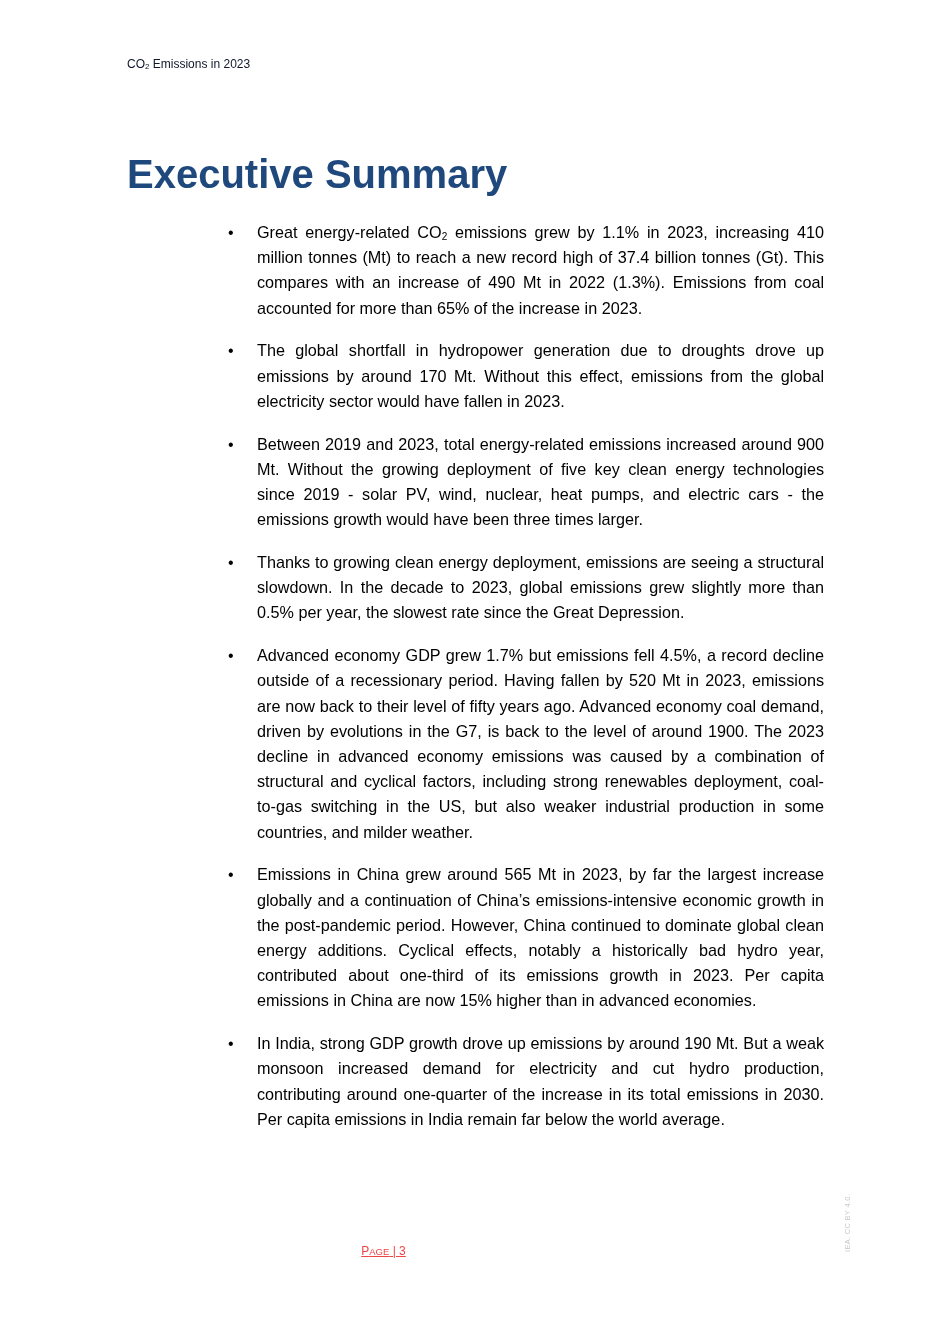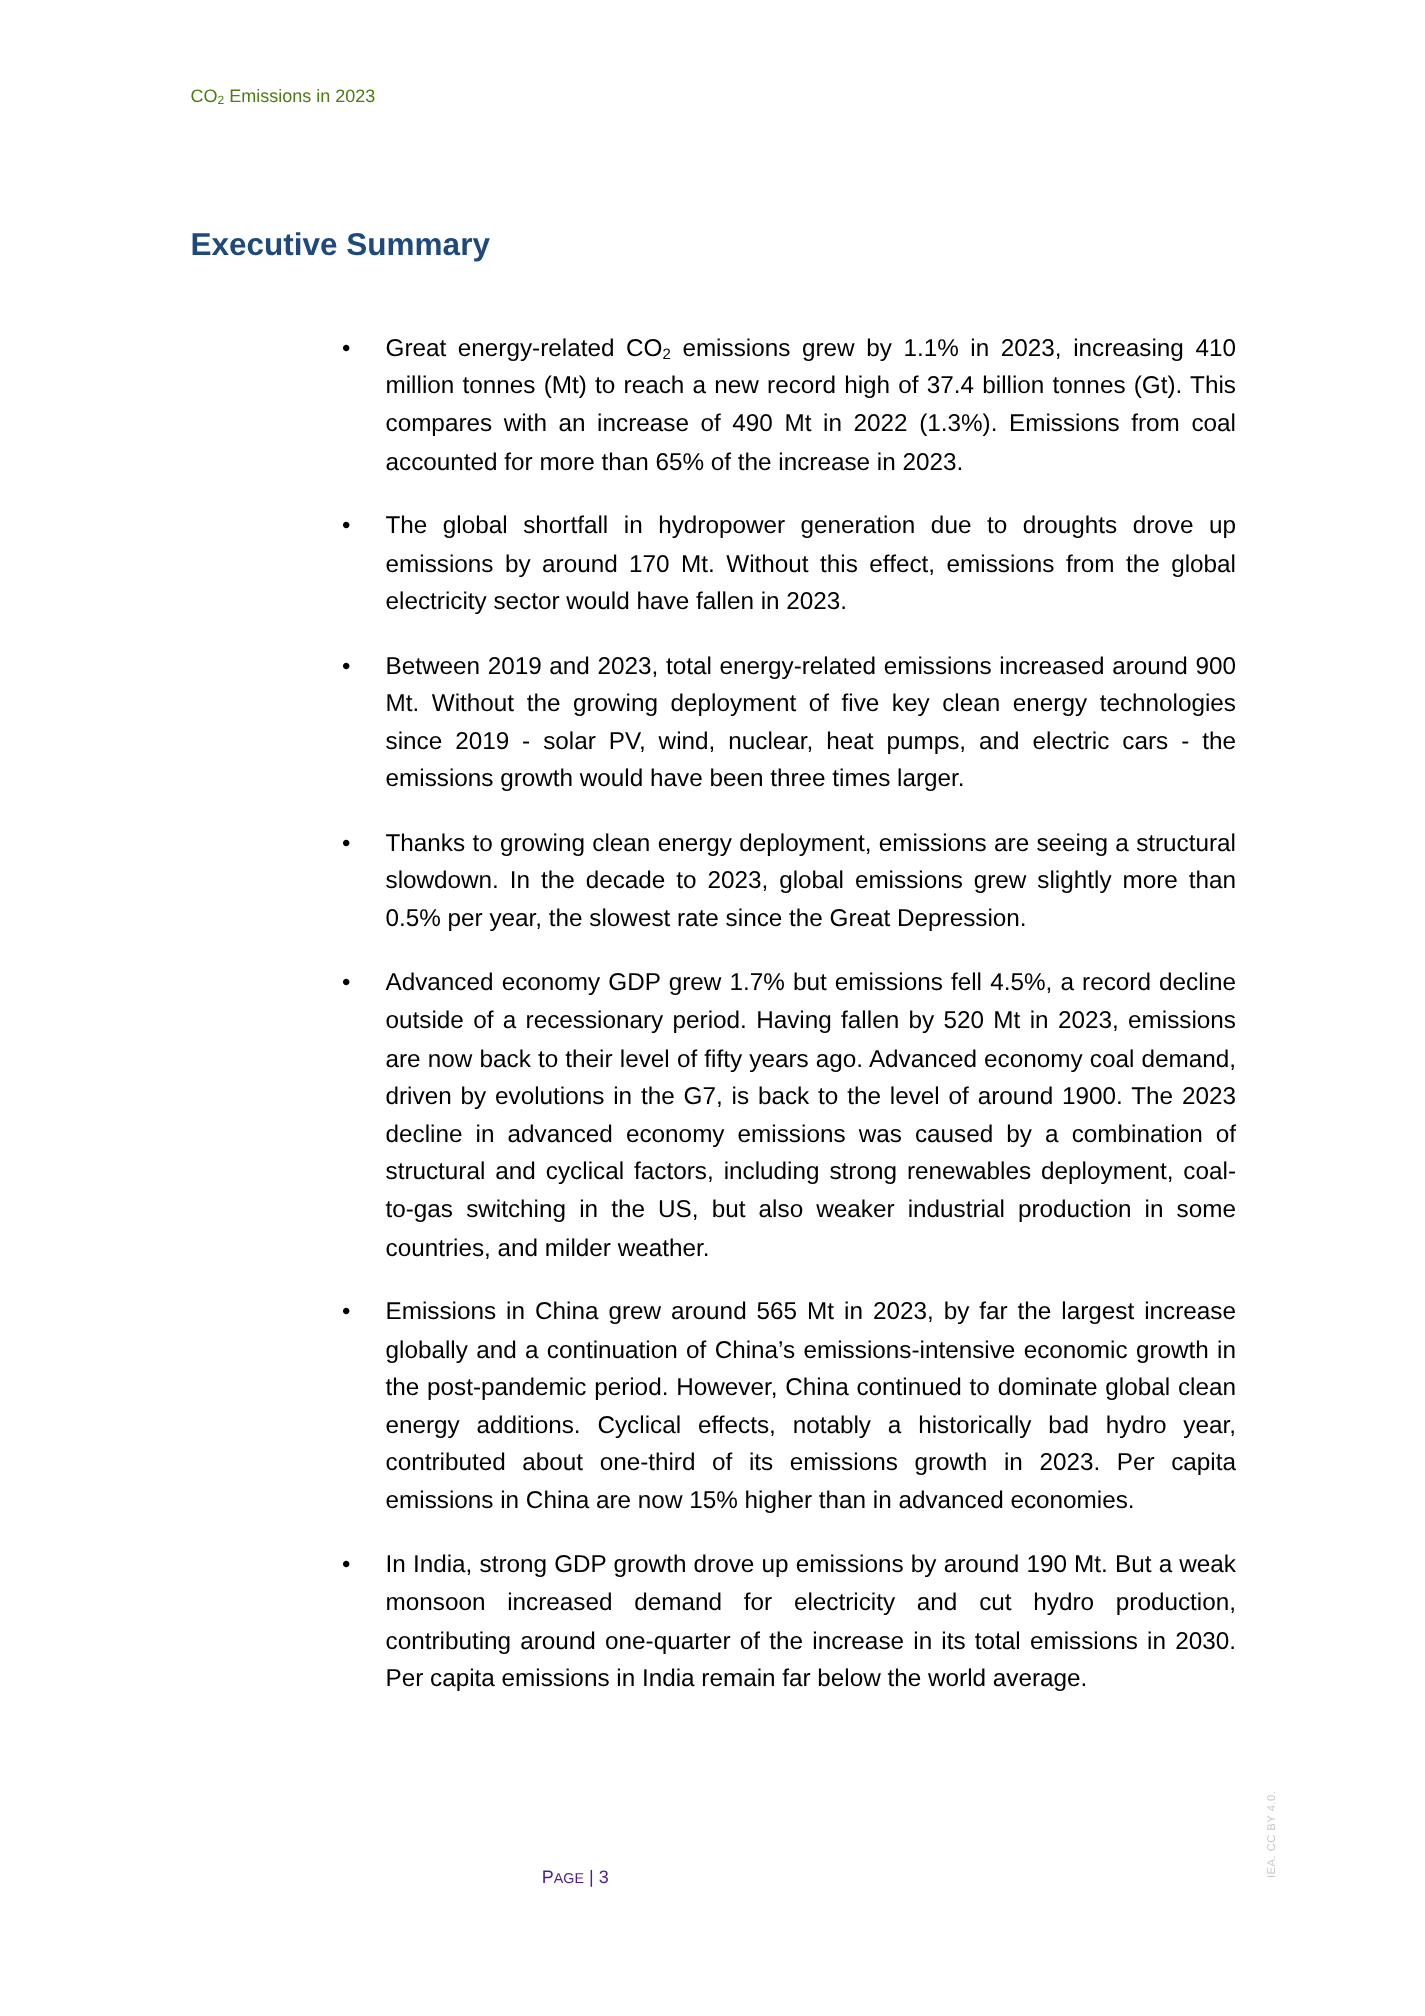--- a/index.html
+++ b/index.html
@@ -13,34 +13,34 @@
       position: relative;
       overflow: hidden;
       font-family: "Liberation Sans", sans-serif;
       color: #000000;
     }
     .running-header {
       position: absolute;
       left: 127px;
       top: 57px;
       font-size: 12px;
-      color: #4d7c0f;
+      color: #0f172a;
       letter-spacing: 0;
     }
     .running-header sub {
       font-size: 8px;
       vertical-align: -1px;
       line-height: 0;
     }
     .page-title {
       position: absolute;
       left: 127px;
       top: 152px;
       margin: 0;
-      font-size: 21px;
+      font-size: 40px;
       font-weight: bold;
       color: #1f497d;
       letter-spacing: 0;
     }
     .bullets {
       position: absolute;
       left: 228px;
       top: 220px;
       width: 596px;
       margin: 0;
@@ -68,21 +68,22 @@
       vertical-align: -2px;
       line-height: 0;
     }
     .footer-page {
       position: absolute;
       left: 0;
       width: 767px;
       top: 1244px;
       text-align: center;
       font-size: 12px;
-      color: #4c1d95;
+      color: #ef4444;
+      text-decoration: underline;
     }
     .footer-page .sc-big { font-size: 12px; }
     .footer-page .sc-small { font-size: 9.5px; }
     .license {
       position: absolute;
       left: 843px;
       top: 1252px;
       transform: rotate(-90deg);
       transform-origin: left top;
       font-size: 7.5px;

